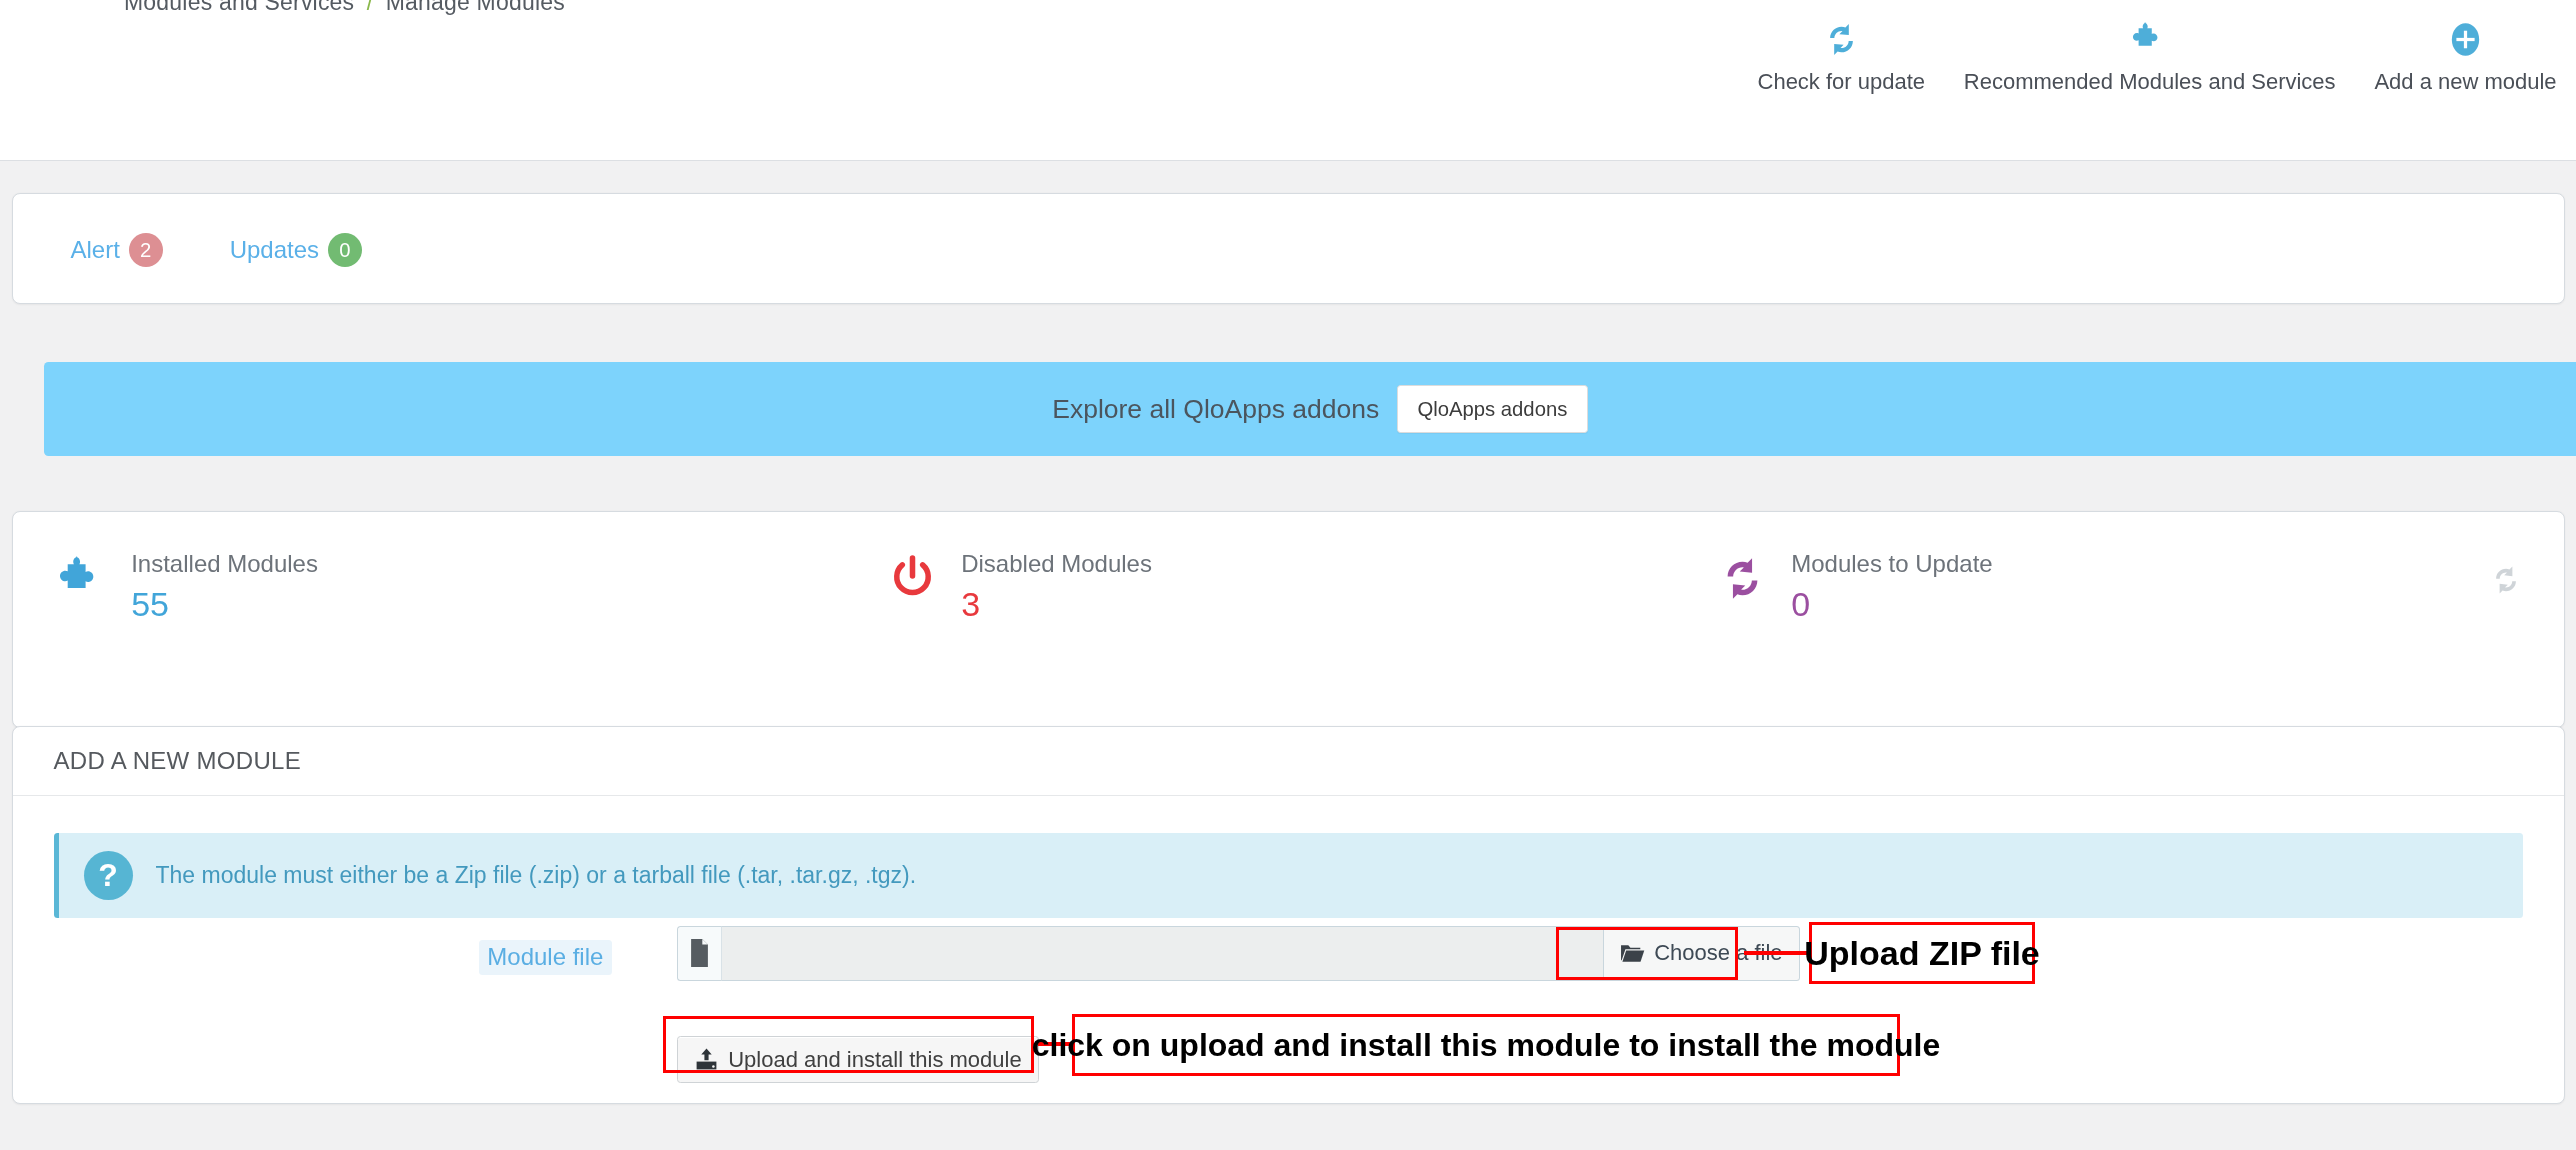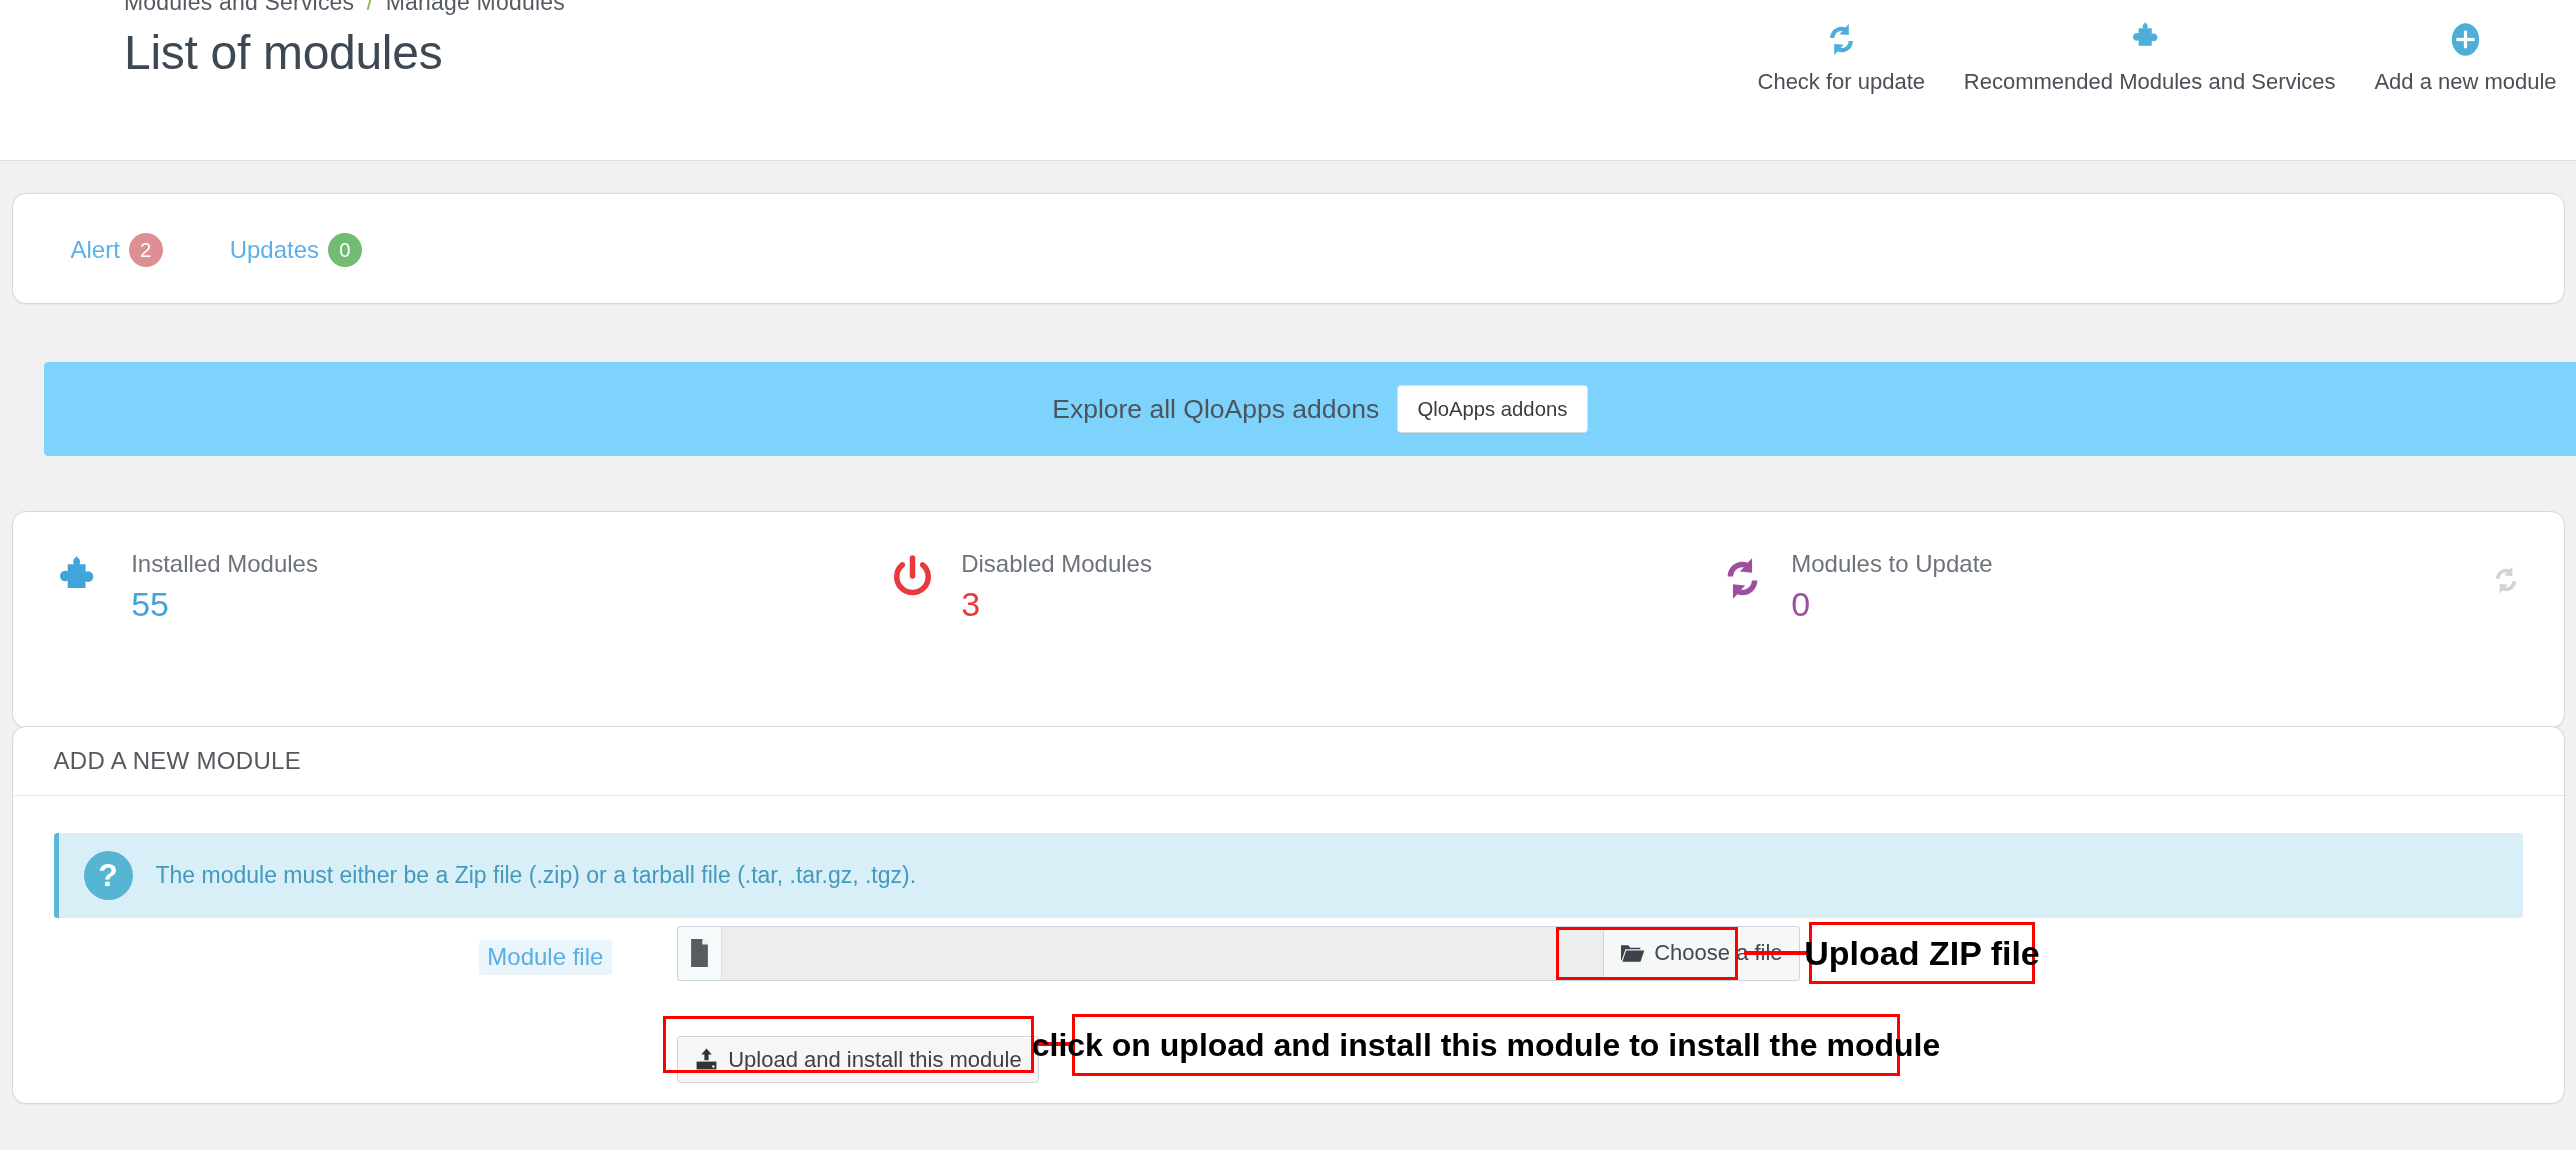--- a/index.html
+++ b/index.html
@@ -64,21 +64,21 @@
     margin-top: 7px;
     font-size: 22px;
     color: #4a4f57;
     white-space: nowrap;
   }
 
   
   .panel {
     background: #fff;
     border: 0.9px solid #d6dbe0;
-    border-radius: 14px;
+    border-radius: 8px;
     box-shadow: 0 0.9px 1.8px rgba(0,0,0,.05);
   }
 
   
   .filter-panel {
     position: absolute;
     left: 11.5px; top: 193px;
     width: 2553px;
     height: 111px;
   }
@@ -349,21 +349,20 @@
 </style>
 </head>
 <body>
 
 <div class="page-header">
 
   <div class="breadcrumb">
     <a class="crumb" href="#">Modules and Services</a><span class="sep">/</span><a class="crumb" href="#">Manage Modules</a>
   </div>
 
-  <h1 class="page-title">List of modules</h1>
 
   <div class="header-actions">
 
     <a class="hdr-action" href="#">
       <span class="hdr-icon">
         <svg width="39" height="39" viewBox="0 0 24 24" fill="currentColor" aria-hidden="true">
           <path d="M16.5 2.5l-2.1 2.1c-.7-.3-1.5-.5-2.4-.5-3.9 0-7 3.1-7 7h2.6c0-2.4 2-4.4 4.4-4.4.2 0 .4 0 .6.1l-1.9 1.9 5.8.6V2.5z"></path>
           <path d="M7.5 21.5l2.1-2.1c.7.3 1.5.5 2.4.5 3.9 0 7-3.1 7-7h-2.6c0 2.4-2 4.4-4.4 4.4-.2 0-.4 0-.6-.1l1.9-1.9-5.8-.6v6.8z"></path>
         </svg>
       </span>

